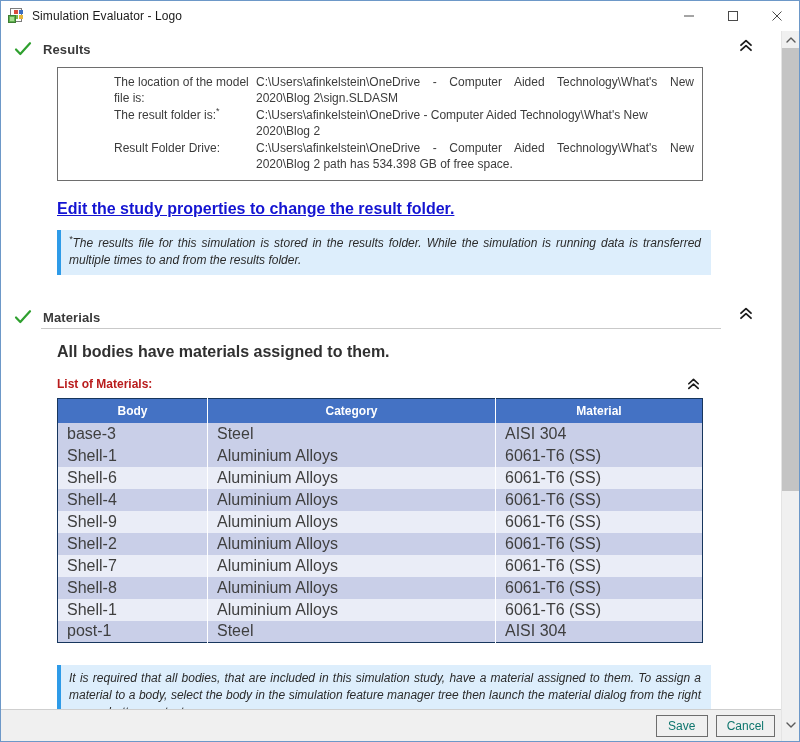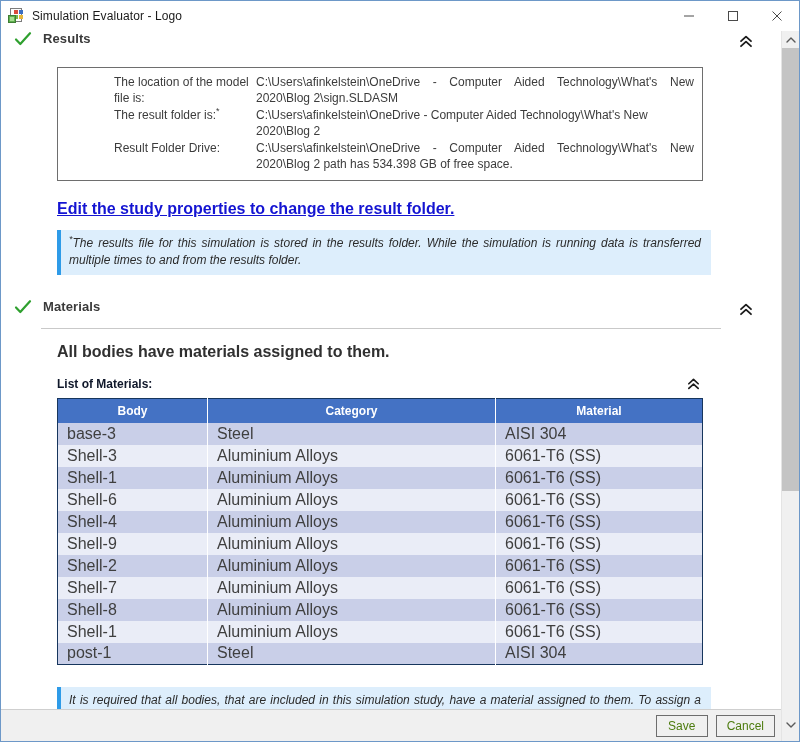--- a/index.html
+++ b/index.html
@@ -137,21 +137,21 @@
     height: 443px;
     background: #c4c4c4;
   }
 
   
   .section {
     position: relative;
   }
   .sec-head {
     display: flex;
-    align-items: flex-start;
+    align-items: flex-end;
     padding-left: 12px;
     padding-right: 24px;
     height: 26px;
   }
   .check-icon {
     width: 20px;
     flex: 0 0 20px;
     display:flex;
     align-items:center;
     justify-content:center;
@@ -256,21 +256,21 @@
     margin: 14px 0 0 56px;
   }
   .list-row {
     display:flex;
     align-items:center;
     margin: 14px 78px 0 56px;
   }
   .list-label {
     font-size: 12px;
     font-weight: bold;
-    color: #0f172a;
+    color: #b91c1c;
   }
   .list-collapse {
     margin-left: auto;
     width: 20px; height: 18px;
     display:flex; align-items:center; justify-content:center;
     color:#1c1c1c;
   }
 
   
   .mat-table {
@@ -322,21 +322,21 @@
     align-items: center;
     justify-content: flex-end;
     padding-right: 6px;
     box-sizing: border-box;
   }
   .dlg-btn {
     min-width: 52px;
     height: 22px;
     font-size: 12px;
     font-family: "Liberation Sans", sans-serif;
-    color: #4d7c0f;
+    color: #0f766e;
     background: #f0f0f0;
     border: 1px solid #6d6d6d;
     margin-left: 8px;
     padding: 0 10px;
     cursor: pointer;
   }
   .bottom-strip {
     display:flex;
     flex: 0 0 32px;
   }
@@ -469,25 +469,20 @@
               <th class="col-cat">Category</th>
               <th>Material</th>
             </tr>
           </thead>
           <tbody id="mat-body">
               <tr class="odd">
                 <td class="col-body">base-3</td>
                 <td class="col-cat">Steel</td>
                 <td>AISI 304</td>
               </tr>
-              <tr class="even">
-                <td class="col-body">Shell-3</td>
-                <td class="col-cat">Aluminium Alloys</td>
-                <td>6061-T6 (SS)</td>
-              </tr>
               <tr class="odd">
                 <td class="col-body">Shell-1</td>
                 <td class="col-cat">Aluminium Alloys</td>
                 <td>6061-T6 (SS)</td>
               </tr>
               <tr class="even">
                 <td class="col-body">Shell-6</td>
                 <td class="col-cat">Aluminium Alloys</td>
                 <td>6061-T6 (SS)</td>
               </tr>

